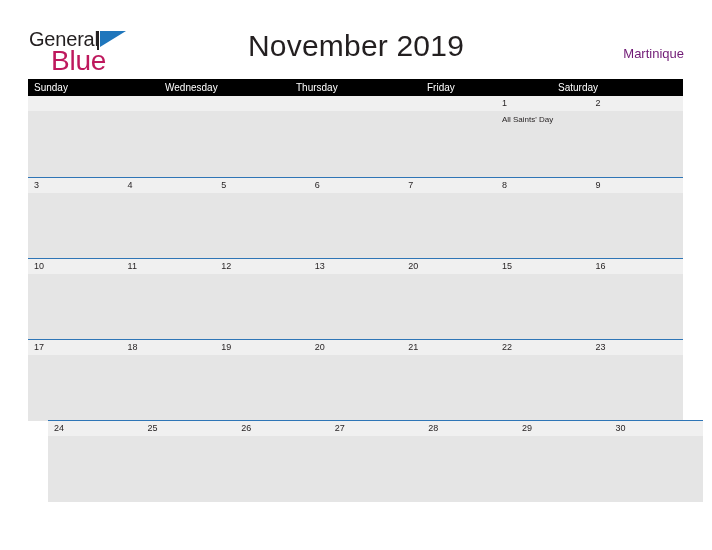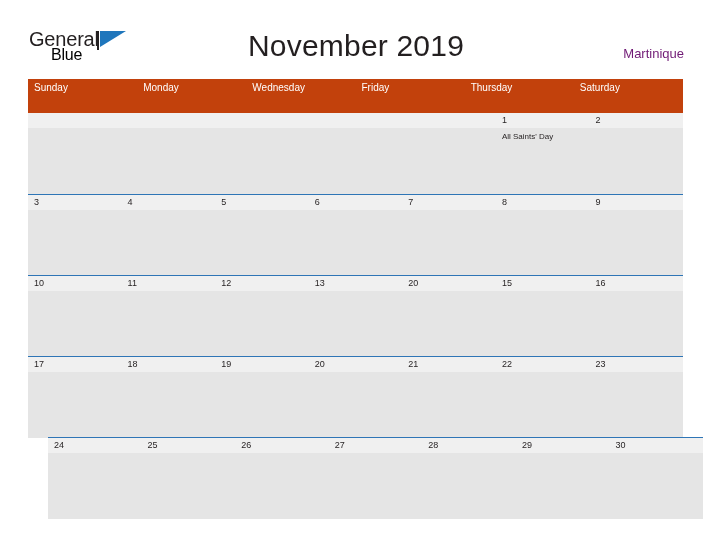--- a/index.html
+++ b/index.html
@@ -45,23 +45,23 @@
     top: 0;
     font-size: 20px;
     letter-spacing: -0.2px;
     color: #231f20;
     font-family: "Liberation Sans", sans-serif;
   }
   .logo-blue {
     position: absolute;
     left: 22px;
     top: 18px;
-    font-size: 16px;
+    font-size: 28px;
     letter-spacing: -0.2px;
-    color: #000000;
+    color: #be185d;
     font-family: "Liberation Sans", sans-serif;
   }
   .logo-flag {
     position: absolute;
     left: 71px;
     top: 2px;
     width: 0;
     height: 0;
     border-left: 26px solid #1f76bc;
     border-bottom: 16px solid transparent;
@@ -101,22 +101,22 @@
   .calendar {
     position: absolute;
     left: 28px;
     top: 79px;
     width: 655px;
   }
 
   .dow-row {
     display: flex;
     width: 100%;
-    height: 34px;
-    background: #c2410c;
+    height: 17px;
+    background: #000000;
   }
   .dow-cell {
     flex: 1 1 0;
     box-sizing: border-box;
     padding-left: 6px;
     font-size: 10px;
     line-height: 17px;
     color: #ffffff;
     font-family: "Liberation Sans", sans-serif;
     white-space: nowrap;
@@ -189,24 +189,23 @@
     <div class="cal-title">November 2019</div>
 
     <div class="region">Martinique</div>
 
   </div>
 
   <div class="calendar">
 
     <div class="dow-row">
       <div class="dow-cell">Sunday</div>
-      <div class="dow-cell">Monday</div>
       <div class="dow-cell">Wednesday</div>
+      <div class="dow-cell">Thursday</div>
       <div class="dow-cell">Friday</div>
-      <div class="dow-cell">Thursday</div>
       <div class="dow-cell">Saturday</div>
     </div>
 
     <div class="week first">
       <div class="date-band">
         <div class="date-cell"></div>
         <div class="date-cell"></div>
         <div class="date-cell"></div>
         <div class="date-cell"></div>
         <div class="date-cell"></div>

